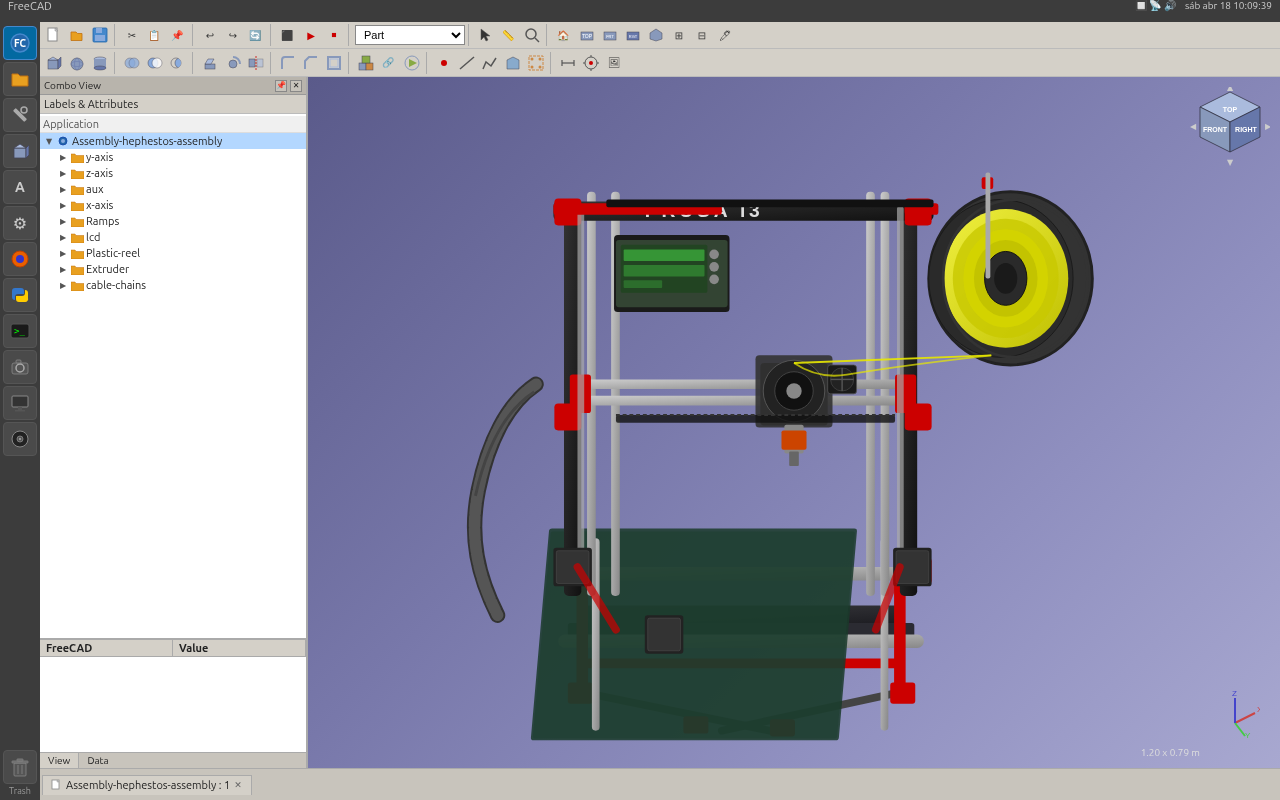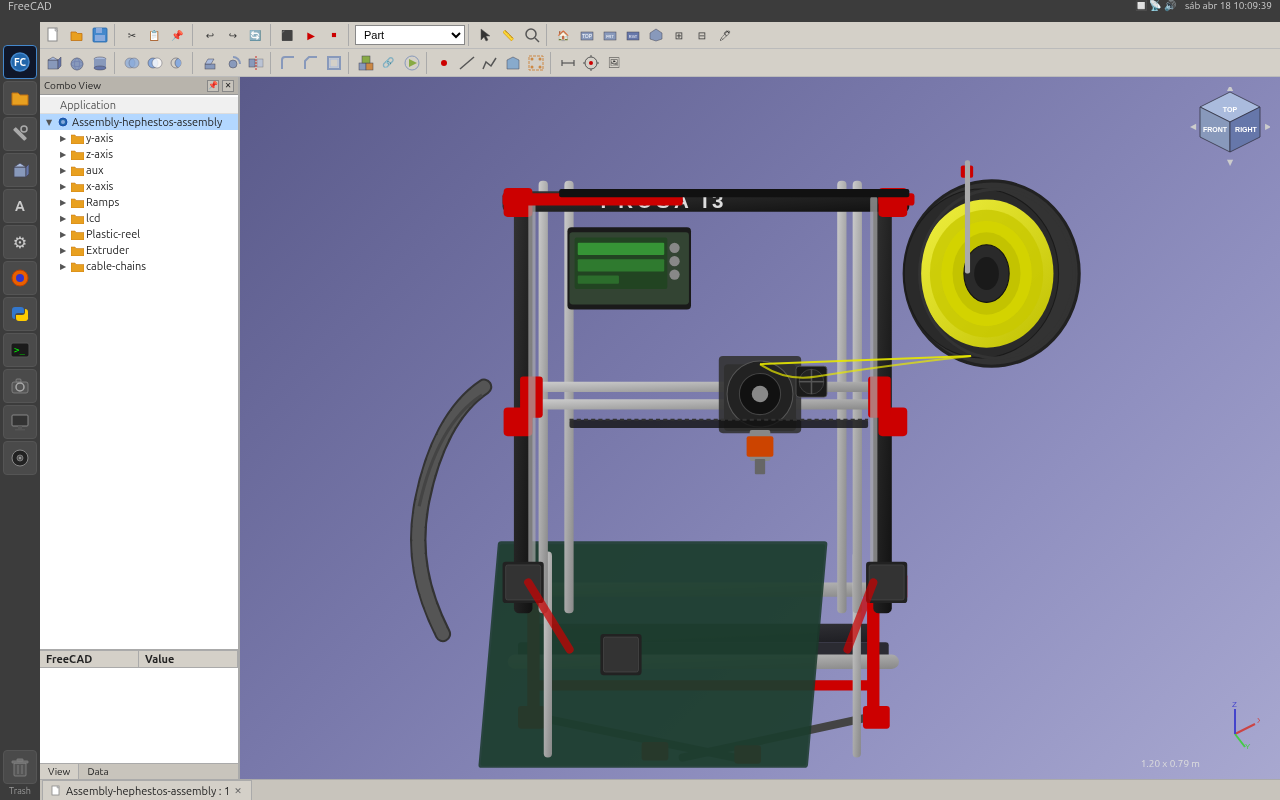--- a/index.html
+++ b/index.html
@@ -47,21 +47,21 @@
     }
 
     
     #main {
       display: flex;
       height: calc(800px - 22px - 54px - 22px);
     }
 
     
     #sidebar {
-      width: 200px;
+      width: 268px;
       background: #d4d0c8;
       display: flex;
       flex-direction: column;
       border-right: 2px solid #aaa;
       flex-shrink: 0;
     }
 
     #combo-view-header {
       height: 18px;
       background: #b8b4ac;
@@ -247,21 +247,21 @@
     .dock-icon {
       width: 34px; height: 34px;
       background: #4a4a4a;
       border-radius: 4px;
       display: flex; align-items: center; justify-content: center;
       cursor: pointer;
       color: #ccc;
       font-size: 16px;
       border: 1px solid #555;
     }
-    .dock-icon.active { background: #0f172a; border-color: #4488cc; margin-top: 19px; }
+    .dock-icon.active { background: #0369a1; border-color: #4488cc; }
 
     
     #app-body {
       display: flex;
       flex-direction: column;
       height: calc(800px - 22px);
       margin-left: 40px;
     }
 
     .trash-label {
@@ -613,24 +613,27 @@
 
       <div id="combo-view-header">
         <span>Combo View</span>
         <div id="combo-view-header-btns">
           <span>📌</span>
           <span>✕</span>
         </div>
       </div>
 
 
+      <div id="labels-section">
+        <span>Labels &amp; Attributes</span>
+      </div>
 
       <div id="tree-section">
 
-        <div style="padding:2px 20px;font-size:11px;color:#555;background:#f0f0f0;border-bottom:1px solid #ddd;">Application</div>
+        <div style="padding:2px 3px;font-size:11px;color:#555;background:#f0f0f0;border-bottom:1px solid #ddd;">Application</div>
 
         <div class="tree-item selected">
           <div class="tree-arrow">▼</div>
           <div class="tree-icon">
             <svg width="12" height="12" viewBox="0 0 12 12">
                 <circle cx="6" cy="6" r="4" fill="#2266aa" stroke="#1144aa" stroke-width="0.8"></circle>
                 <circle cx="6" cy="6" r="2" fill="#88aadd" stroke="none"></circle>
               </svg>
           </div>
           <span style="font-size:11px;">Assembly-hephestos-assembly</span>

